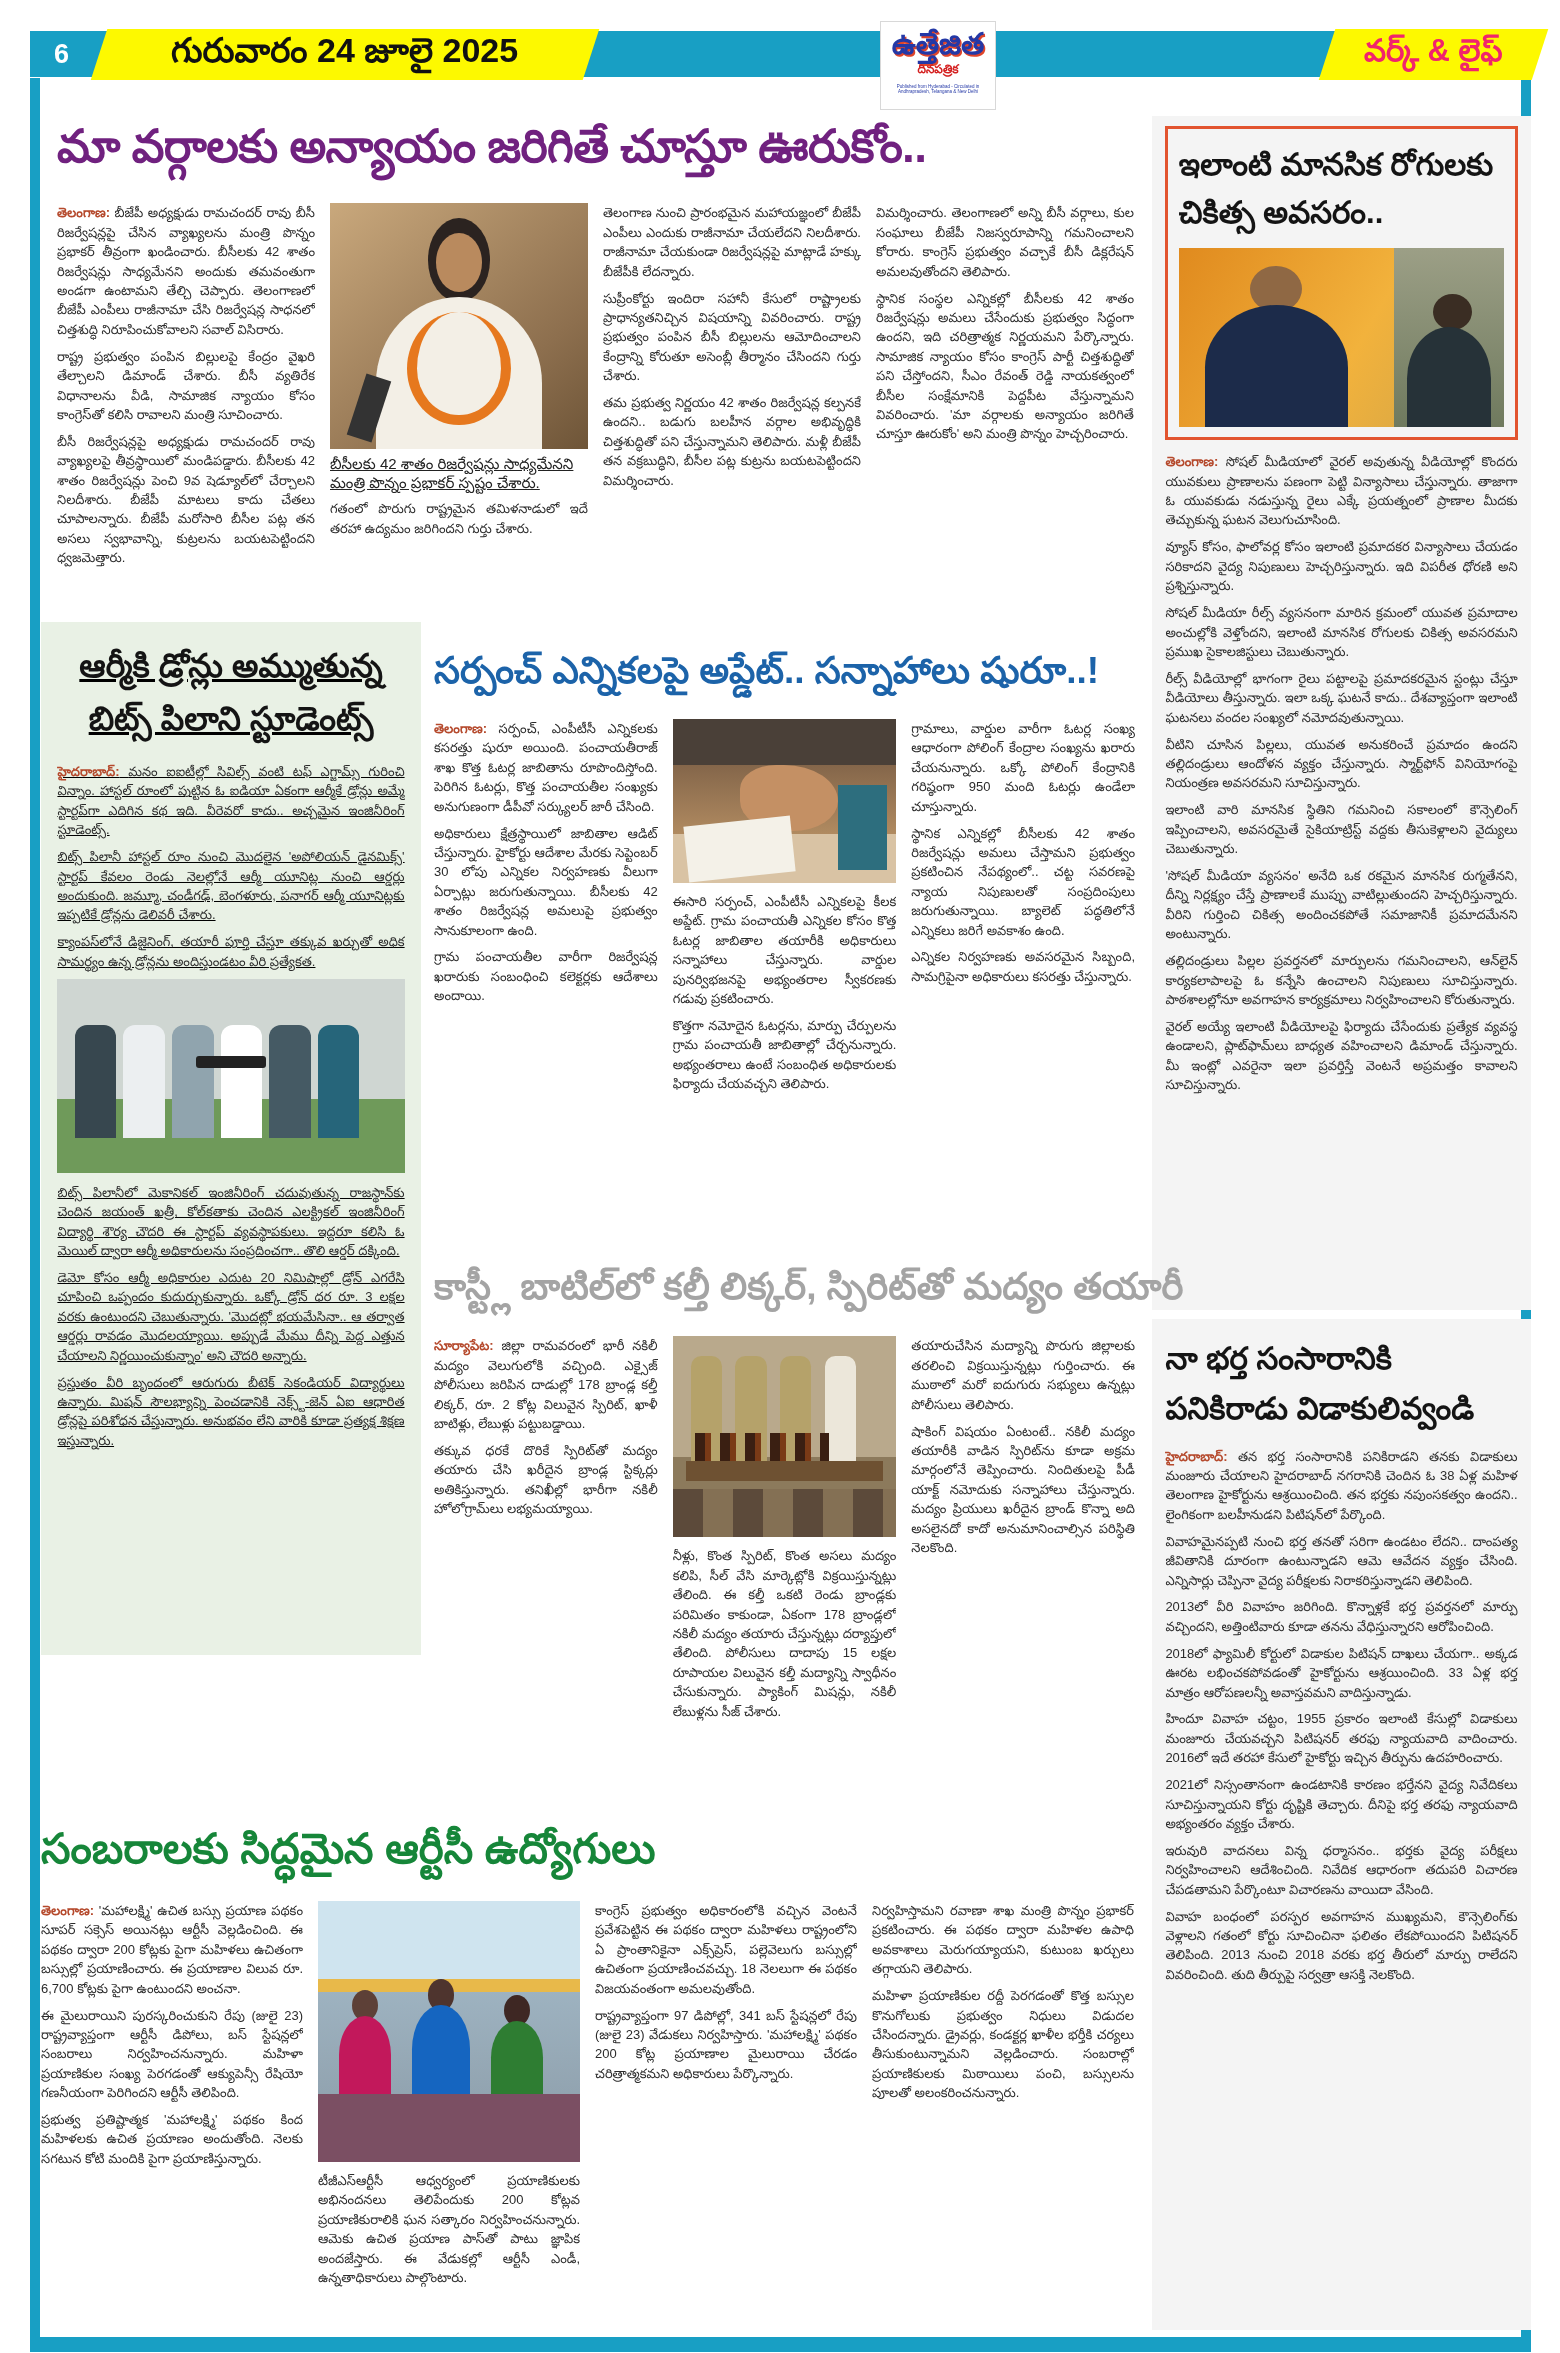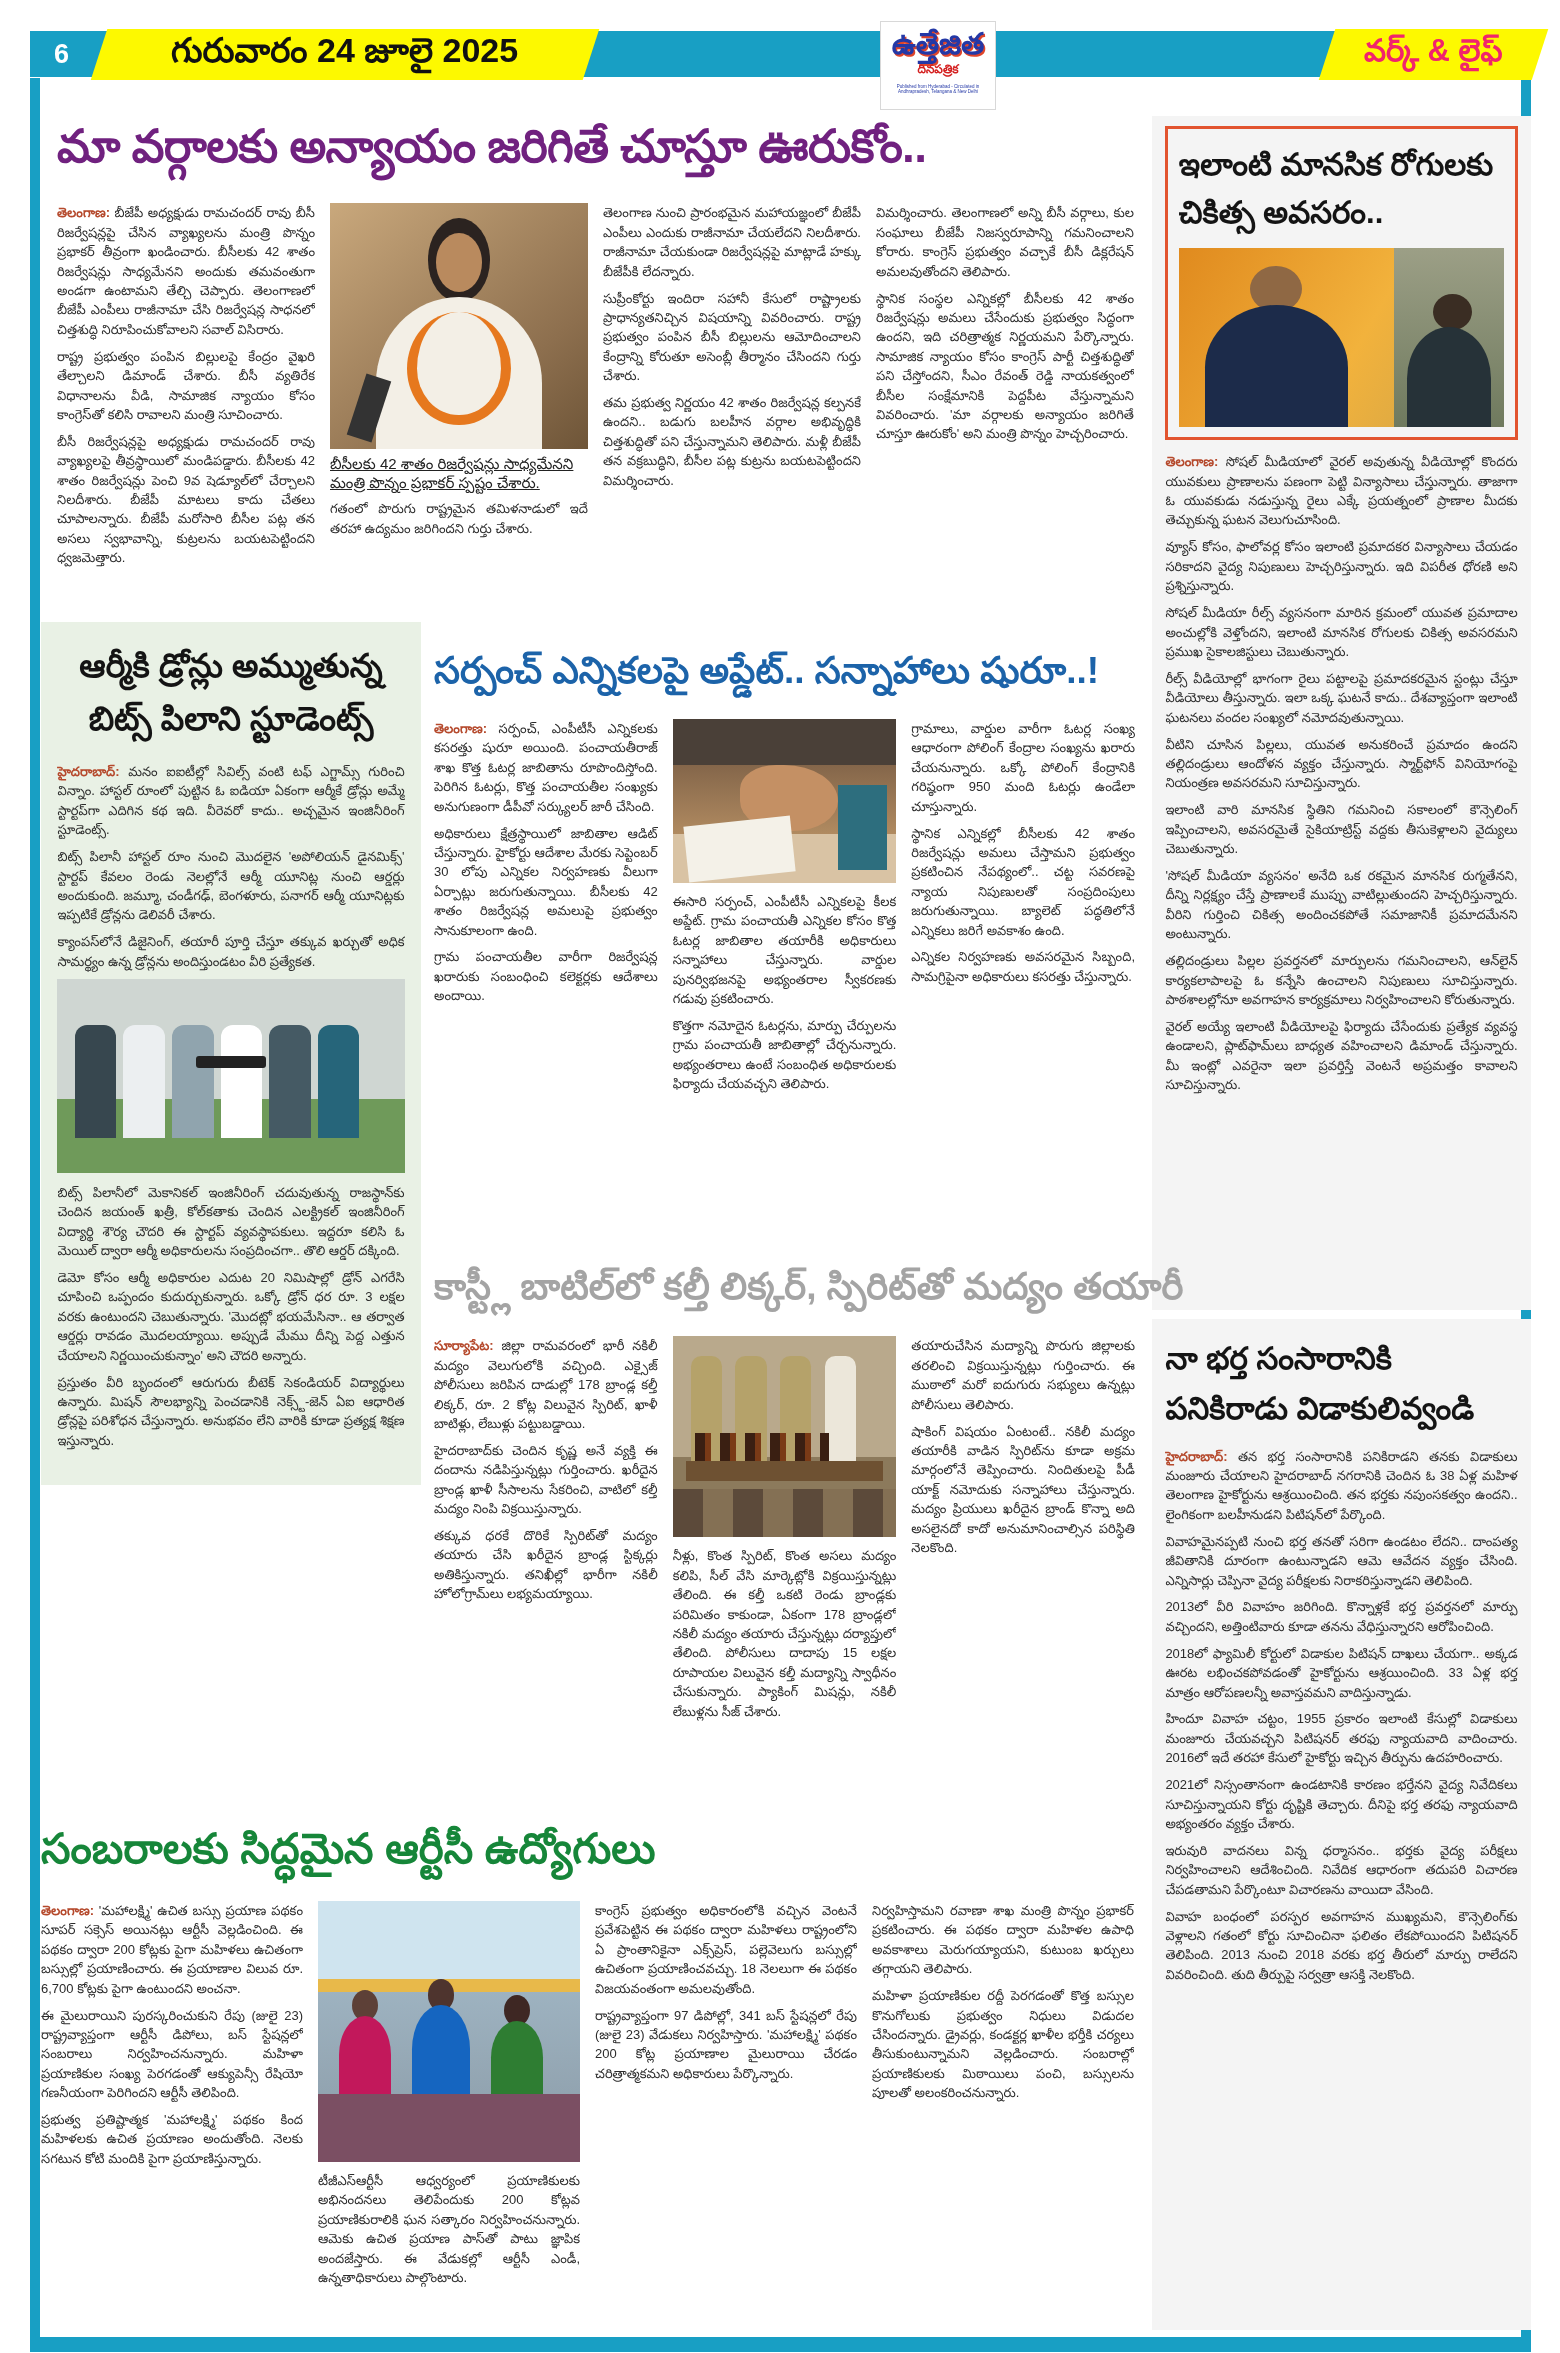--- a/index.html
+++ b/index.html
@@ -37,21 +37,21 @@
   
   .art-main { position:absolute; left:41px; top:119px; width:1093px; height:488px;padding-left:16px; }
   .art-main .hl { font-size:46px; font-weight:800; color:#70217F; letter-spacing:-0.7px; margin-bottom:19.4px; white-space:nowrap; }
   .art-main .body { height:388px; }
 
   .art-mental { position:absolute; left:1152px; top:116px; width:379px; height:1194px; background:#F4F4F4; padding:10.4px 13.4px; }
   .redbox { border:3px solid #E2542F; padding:12px 10.4px 10.4px; }
   .art-mental .hl { font-size:31px; font-weight:bold; color:#141414; line-height:1.55; margin-bottom:10.4px; }
   .art-mental .body { margin-top:12px; height:812px; overflow:hidden; }
 
-  .art-bits { position:absolute; left:41px; top:622px; width:380px; height:863px; background:#E9F1E5; padding:18px 16.4px; }
+  .art-bits { position:absolute; left:41px; top:622px; width:380px; height:1033px; background:#E9F1E5; padding:18px 16.4px;text-decoration:underline; }
   .art-bits .hl { font-size:33px; font-weight:bold; color:#141414; text-align:center; line-height:1.6; margin-bottom:16.4px; }
   .art-bits .body { overflow:hidden; height:879px; }
 
   .art-sarpanch { position:absolute; left:434px; top:650px; width:701px; height:634px; }
   .art-sarpanch .hl { font-size:37px; font-weight:bold; color:#1C63A9; margin-bottom:18px; white-space:nowrap; }
   .art-sarpanch .body { height:552px; }
 
   .art-liquor { position:absolute; left:434px; top:1266px; width:701px; height:550px; }
   .art-liquor .hl { font-size:37px; font-weight:bold; color:#A4A4A4; margin-bottom:19.4px; white-space:nowrap; }
   .art-liquor .body { height:462px; }
@@ -258,21 +258,20 @@
       </div>
     </div>
   </div>
 
   <div class="art-liquor">
     <div class="hl">కాస్ట్లీ బాటిల్‌లో కల్తీ లిక్కర్, స్పిరిట్‌తో మద్యం తయారీ</div>
     <div class="cols cols3 body">
       <div class="col">
         <p class="para"><span class="dateline">సూర్యాపేట:</span> <span>జిల్లా రామవరంలో భారీ నకిలీ మద్యం వెలుగులోకి వచ్చింది. ఎక్సైజ్ పోలీసులు జరిపిన దాడుల్లో 178 బ్రాండ్ల కల్తీ లిక్కర్, రూ. 2 కోట్ల విలువైన స్పిరిట్, ఖాళీ బాటిళ్లు, లేబుళ్లు పట్టుబడ్డాయి.</span></p>
         <div>
-            <p class="para">హైదరాబాద్‌కు చెందిన కృష్ణ అనే వ్యక్తి ఈ దందాను నడిపిస్తున్నట్లు గుర్తించారు. ఖరీదైన బ్రాండ్ల ఖాళీ సీసాలను సేకరించి, వాటిలో కల్తీ మద్యం నింపి విక్రయిస్తున్నారు.</p>
             <p class="para">తక్కువ ధరకే దొరికే స్పిరిట్‌తో మద్యం తయారు చేసి ఖరీదైన బ్రాండ్ల స్టిక్కర్లు అతికిస్తున్నారు. తనిఖీల్లో భారీగా నకిలీ హోలోగ్రామ్‌లు లభ్యమయ్యాయి.</p>
           </div>
       </div>
       <div class="col">
         <div class="photo ph-liquor" style="margin-bottom:9px;">
           <div class="cop c1"></div>
           <div class="cop c2"></div>
           <div class="cop c3"></div>
           <div class="cop c4"></div>
           <div class="bottles"></div>

